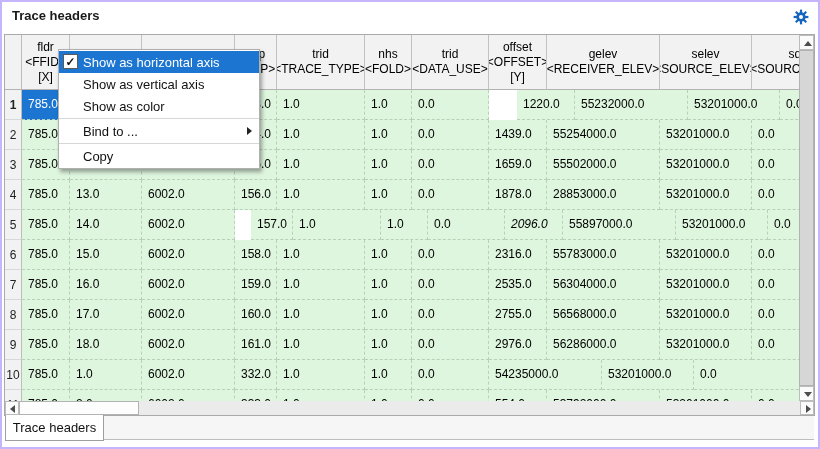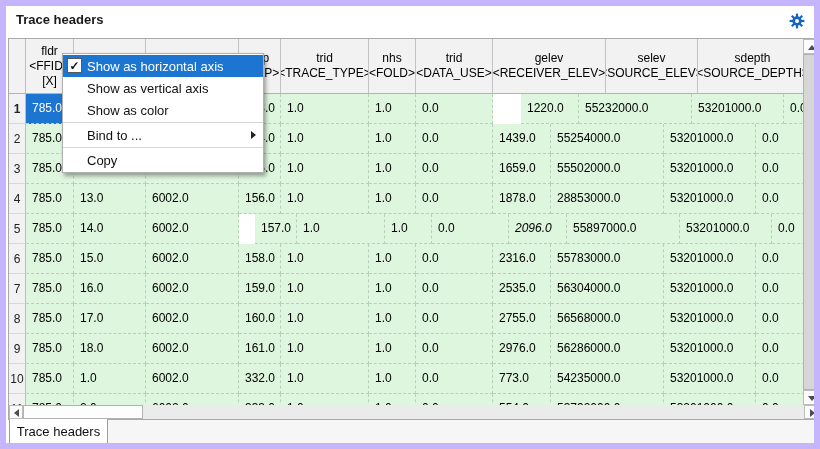--- a/index.html
+++ b/index.html
@@ -2,21 +2,21 @@
 <html><head>
 <meta charset="utf-8">
 <style>
   :root{
     --accent:#1b75d1; --green:#def5de; --grid:#b7d0b7; --hdrbg:#f2f2f2;
     --border:#a9a9a9; --menu-border:#b0b0b0;
   }
   *{box-sizing:border-box;margin:0;padding:0;}
   body{font-family:"Liberation Sans",sans-serif;background:#fff;}
   .panel{position:relative;width:820px;height:449px;background:#fff;
-         border:6px solid #c4b5fd;overflow:hidden;}
+         border:2px solid #c4b5fd;overflow:hidden;}
   .title{position:absolute;left:10px;top:6px;font-size:13px;font-weight:bold;color:#1a1a1a;}
   .gear{position:absolute;right:9px;top:7px;width:16px;height:16px;cursor:pointer;}
   
   .frame{position:absolute;left:2px;top:32px;width:811px;height:382px;
          border:1px solid var(--border);background:#fff;overflow:hidden;}
   .hdr-row{position:absolute;left:0;top:0;height:55px;width:794px;display:flex;overflow:hidden;}
   .corner{width:17px;height:55px;background:var(--hdrbg);border-right:1px solid #bdbdbd;
           border-bottom:1px solid #b3b3b3;flex:none;}
   .hcell{flex:none;height:55px;background:var(--hdrbg);border-right:1px solid #c2c2c2;
          border-bottom:1px solid #b3b3b3;display:flex;flex-direction:column;
@@ -124,20 +124,25 @@
           <span>&lt;TRACE_TYPE&gt;</span>
         </div>
         <div class="hcell" style="width: 47px;">
           <span>nhs</span>
           <span>&lt;FOLD&gt;</span>
         </div>
         <div class="hcell" style="width: 77px;">
           <span>trid</span>
           <span>&lt;DATA_USE&gt;</span>
         </div>
+        <div class="hcell" style="width: 58px;">
+          <span>offset</span>
+          <span>&lt;OFFSET&gt;</span>
+          <span>[Y]</span>
+        </div>
         <div class="hcell" style="width: 113px;">
           <span>gelev</span>
           <span>&lt;RECEIVER_ELEV&gt;</span>
         </div>
         <div class="hcell" style="width: 92px;">
           <span>selev</span>
           <span>&lt;SOURCE_ELEV&gt;</span>
         </div>
         <div class="hcell" style="width: 110px;">
           <span>sdepth</span>
@@ -273,21 +278,20 @@
         </div>
         <div class="trow">
           <div class="rnum">10</div>
           <div class="cell" style="width: 48px;">785.0</div>
           <div class="cell" style="width: 72px;">1.0</div>
           <div class="cell" style="width: 93px;">6002.0</div>
           <div class="cell" style="width: 42px;">332.0</div>
           <div class="cell" style="width: 88px;">1.0</div>
           <div class="cell" style="width: 47px;">1.0</div>
           <div class="cell" style="width: 77px;">0.0</div>
-          <div class="cell" style="width: 58px;">773.0</div>
           <div class="cell" style="width: 113px;">54235000.0</div>
           <div class="cell" style="width: 92px;">53201000.0</div>
           <div class="cell" style="width: 110px;">0.0</div>
         </div>
         <div class="trow">
           <div class="rnum">11</div>
           <div class="cell" style="width: 48px;">785.0</div>
           <div class="cell" style="width: 72px;">2.0</div>
           <div class="cell" style="width: 93px;">6002.0</div>
           <div class="cell" style="width: 42px;">333.0</div>

